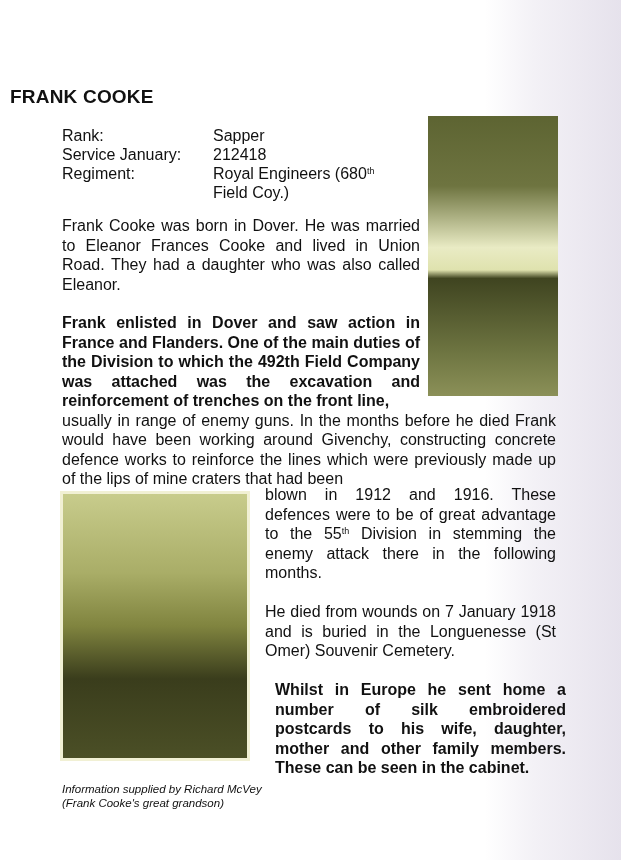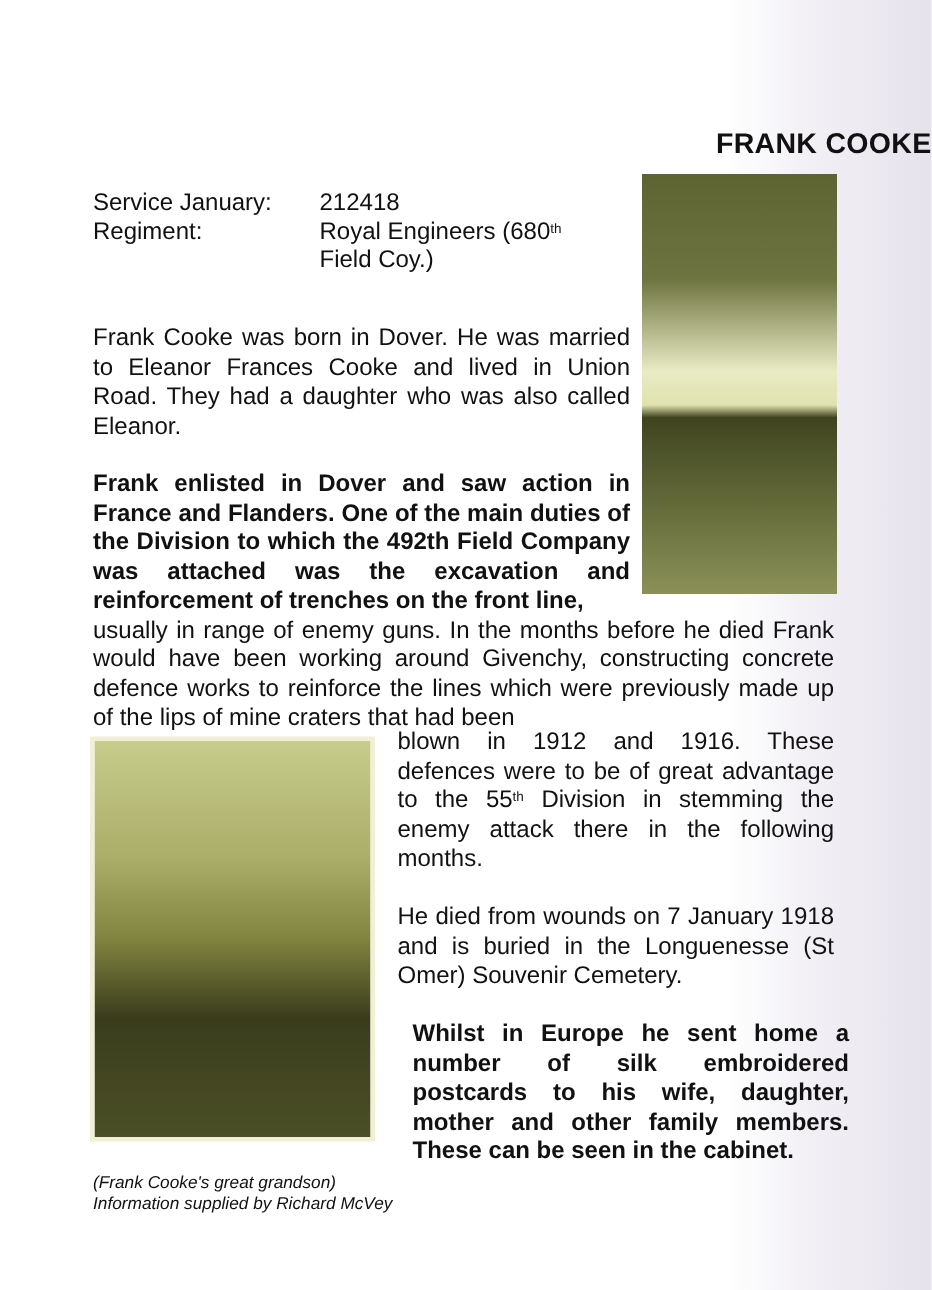--- a/index.html
+++ b/index.html
@@ -4,21 +4,21 @@
 <style>
   html, body { margin: 0; padding: 0; }
   body {
     width: 621px; height: 860px; overflow: hidden; position: relative;
     background: linear-gradient(90deg, #ffffff 0%, #ffffff 78%, #f3f1f6 86%, #e6e2ec 100%);
     font-family: "Liberation Sans", sans-serif; color: #111;
   }
   .page { position: absolute; left: 0; top: 0; width: 621px; height: 860px; }
   .title {
     position: absolute; left: 0; width: 621px; top: 86px;
-    text-align: right; font-weight: bold; font-size: 19px; letter-spacing: 0.2px;
+    text-align: left; font-weight: bold; font-size: 19px; letter-spacing: 0.2px;
     padding-left: 0; box-sizing: border-box;
   }
   .title span { display: inline-block; margin-left: 0; position: relative; left: 0; }
   .details { position: absolute; left: 62px; top: 126px; font-size: 16px; line-height: 19px; }
   .details .row { display: flex; }
   .details .lab { width: 151px; }
   .details .val { width: 210px; }
   sup { font-size: 9px; vertical-align: top; position: relative; top: -2px; }
   .para { position: absolute; font-size: 16px; line-height: 19.5px; text-align: justify; margin: 0; }
   .p1 { left: 62px; top: 216px; width: 358px; }
@@ -35,20 +35,24 @@
     background: linear-gradient(180deg, #c8cc8c 0%, #a9ad67 30%, #80843f 50%, #3a3d1c 70%, #4b4f26 100%); border: 3px solid #f1f0d4; box-sizing: border-box; }
 </style>
 </head>
 <body>
 
 <div class="page">
   <div class="title"><span style="margin-left:10px">FRANK COOKE</span></div>
 
   <div class="details">
     <div class="row">
+      <span class="lab">Rank:</span>
+      <span class="val">Sapper</span>
+    </div>
+    <div class="row">
       <span class="lab">Service January:</span>
       <span class="val">212418</span>
     </div>
     <div class="row">
       <span class="lab">Regiment:</span>
       <span class="val"><span>Royal Engineers (680</span><sup>th</sup><br><span>Field Coy.)</span></span>
     </div>
   </div>
 
   <div class="photo photo-soldier"></div>
@@ -59,16 +63,16 @@
     <span>usually in range of enemy guns.  In the months before he died Frank would have been working around Givenchy, constructing concrete defence works to reinforce the lines which were previously made up of the lips of mine craters that had been</span>
   </p>
 
   <div class="photo photo-grave"></div>
 
   <p class="para p3"><span>blown in 1912 and 1916.  These defences were to be of great advantage to the 55</span><sup>th</sup><span> Division in stemming the enemy attack there in the following months.</span></p>
   <p class="para p4">He died from wounds on 7 January 1918 and is buried in the Longuenesse (St Omer) Souvenir Cemetery.</p>
   <p class="para p5">Whilst in Europe he sent home a number of silk embroidered postcards to his wife, daughter, mother and other family members.  These can be seen in the cabinet.</p>
 
   <div class="credit">
+    <div>Information supplied by Richard McVey</div>
     <div>(Frank Cooke's great grandson)</div>
-    <div>Information supplied by Richard McVey</div>
   </div>
 </div>
 
 </body></html>

